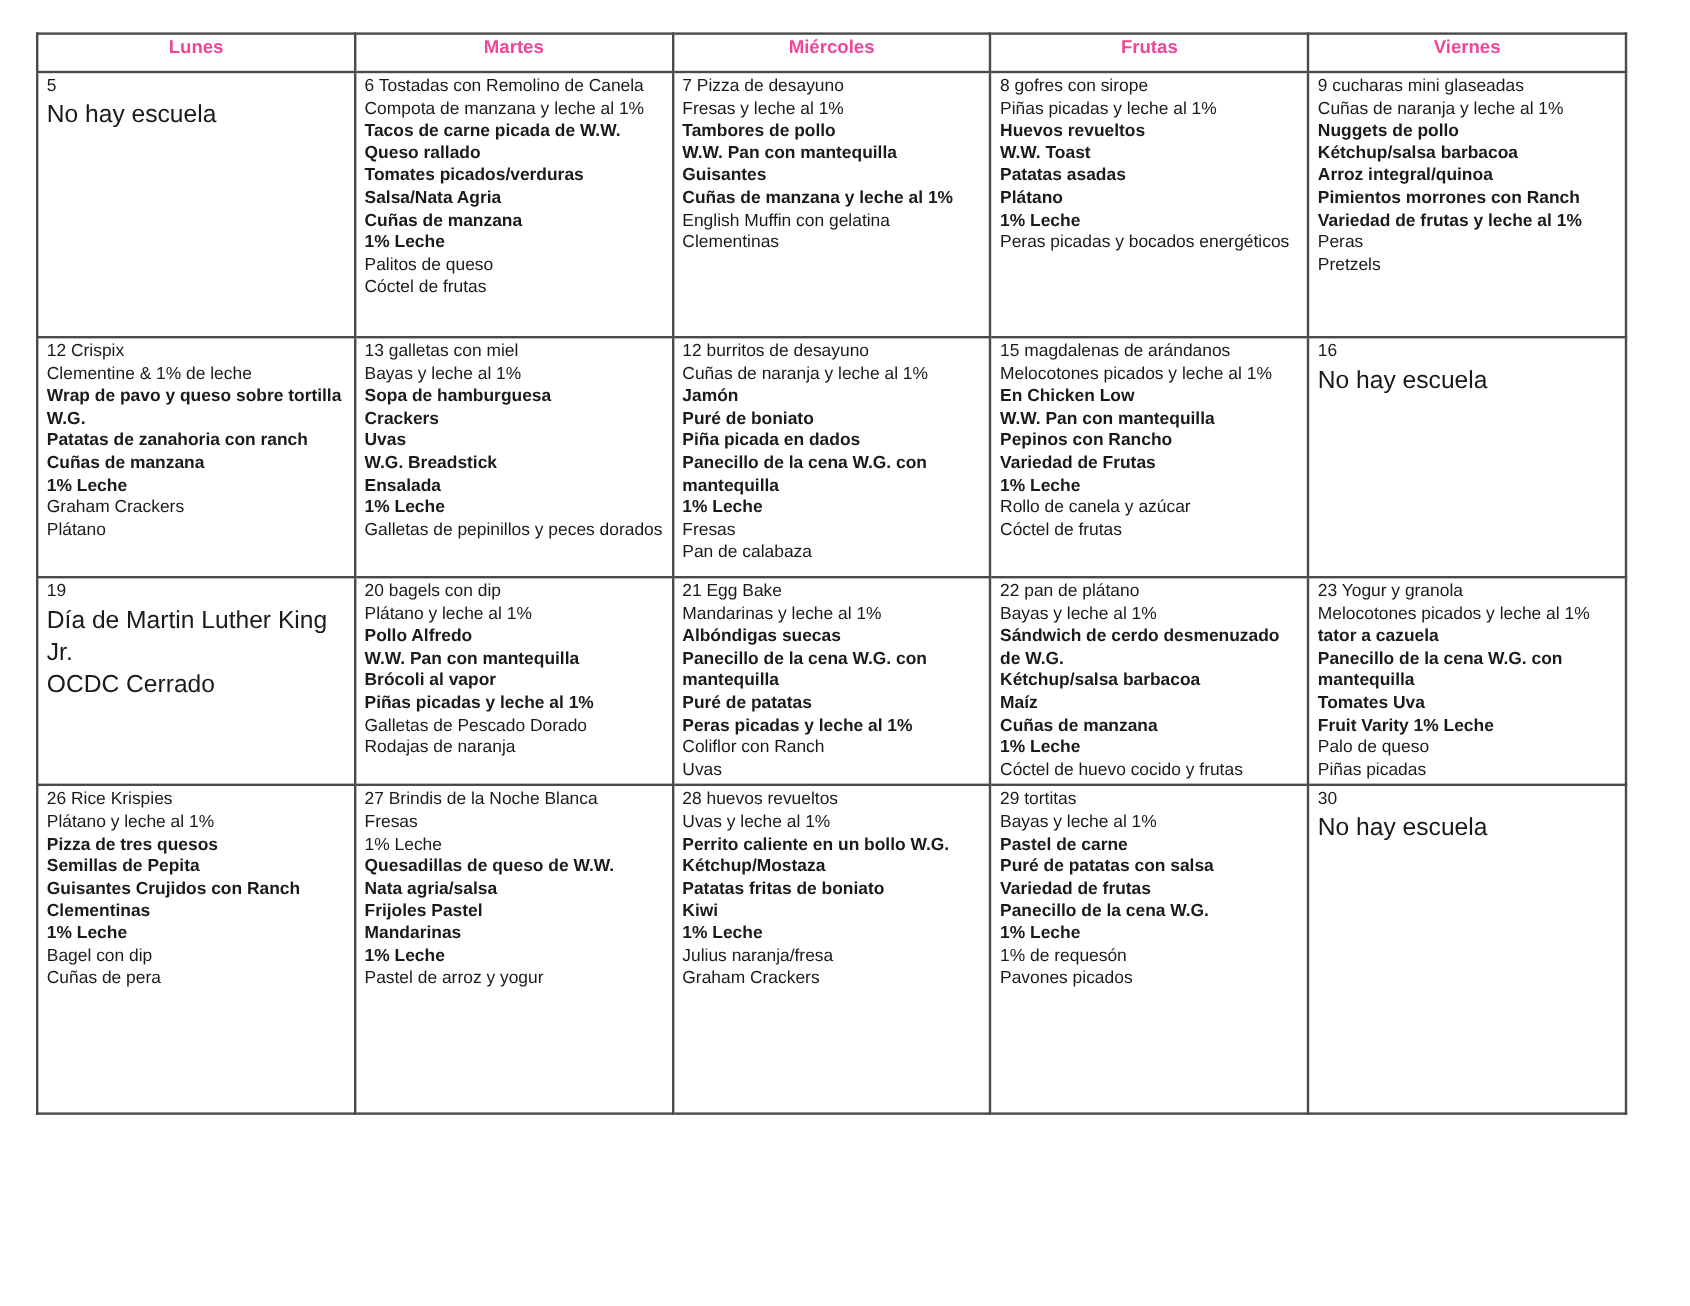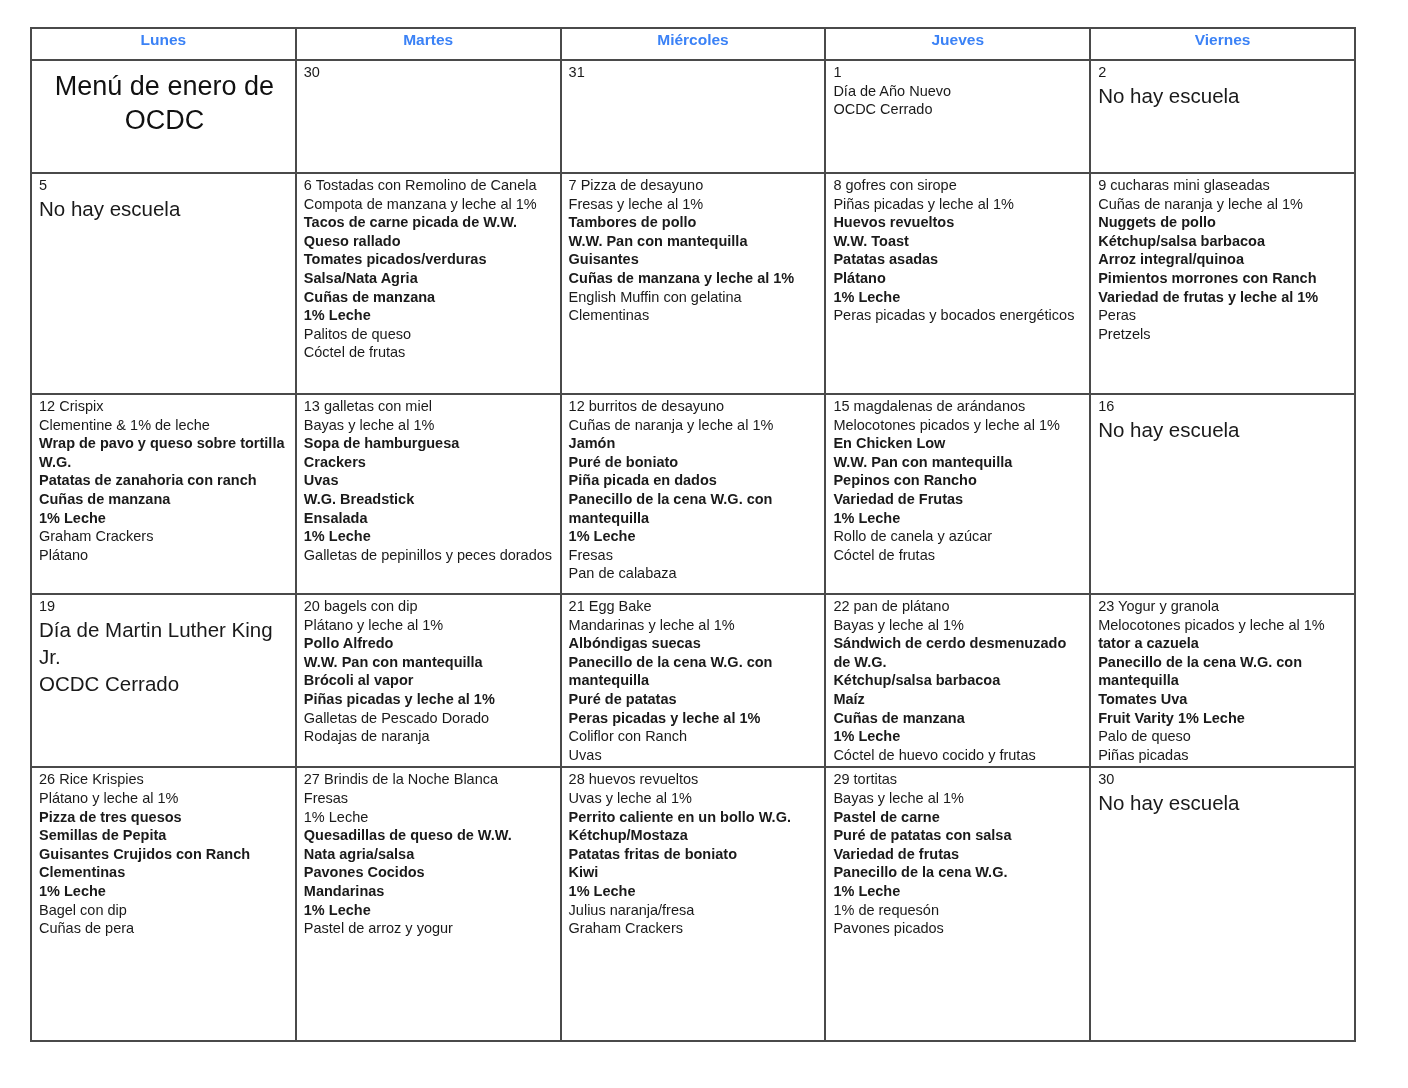--- a/index.html
+++ b/index.html
@@ -29,21 +29,21 @@
     border: 2px solid #4a4a4a;
     vertical-align: top;
     overflow: hidden;
   }
   table.menu th {
     height: 26px;
     font-size: 15.5px;
     font-weight: bold;
     text-align: center;
     padding: 2px 4px;
-    color: #3b82f6;
+    color: #ec4899;
   }
   table.menu td {
     padding: 2px 5px 2px 7px;
   }
   tr.r1 { height: 113px; }
   tr.r2 { height: 221px; }
   tr.r3 { height: 200px; }
   tr.r4 { height: 160px; }
   tr.r5 { height: 274px; }
   .line {
@@ -67,45 +67,25 @@
 </head>
 <body>
 
 <div class="page">
   <table class="menu">
     <thead>
       <tr>
         <th>Lunes</th>
         <th>Martes</th>
         <th>Miércoles</th>
-        <th>Jueves</th>
+        <th>Frutas</th>
         <th>Viernes</th>
       </tr>
     </thead>
     <tbody>
-      <tr class="r1">
-        <td>
-            <div class="line title">Menú de enero de OCDC</div>
-          </td>
-        <td>
-            <div class="line">30</div>
-          </td>
-        <td>
-            <div class="line">31</div>
-          </td>
-        <td>
-            <div class="line">1</div>
-            <div class="line">Día de Año Nuevo</div>
-            <div class="line">OCDC Cerrado</div>
-          </td>
-        <td>
-            <div class="line">2</div>
-            <div class="line big">No hay escuela</div>
-          </td>
-      </tr>
       <tr class="r2">
         <td>
             <div class="line">5</div>
             <div class="line big">No hay escuela</div>
           </td>
         <td>
             <div class="line">6 Tostadas con Remolino de Canela</div>
             <div class="line">Compota de manzana y leche al 1%</div>
             <div class="line bold">Tacos de carne picada de W.W.</div>
             <div class="line bold">Queso rallado</div>
@@ -255,21 +235,21 @@
             <div class="line bold">1% Leche</div>
             <div class="line">Bagel con dip</div>
             <div class="line">Cuñas de pera</div>
           </td>
         <td>
             <div class="line">27 Brindis de la Noche Blanca</div>
             <div class="line">Fresas</div>
             <div class="line">1% Leche</div>
             <div class="line bold">Quesadillas de queso de W.W.</div>
             <div class="line bold">Nata agria/salsa</div>
-            <div class="line bold">Pavones Cocidos</div>
+            <div class="line bold">Frijoles Pastel</div>
             <div class="line bold">Mandarinas</div>
             <div class="line bold">1% Leche</div>
             <div class="line">Pastel de arroz y yogur</div>
           </td>
         <td>
             <div class="line">28 huevos revueltos</div>
             <div class="line">Uvas y leche al 1%</div>
             <div class="line bold">Perrito caliente en un bollo W.G.</div>
             <div class="line bold">Kétchup/Mostaza</div>
             <div class="line bold">Patatas fritas de boniato</div>

